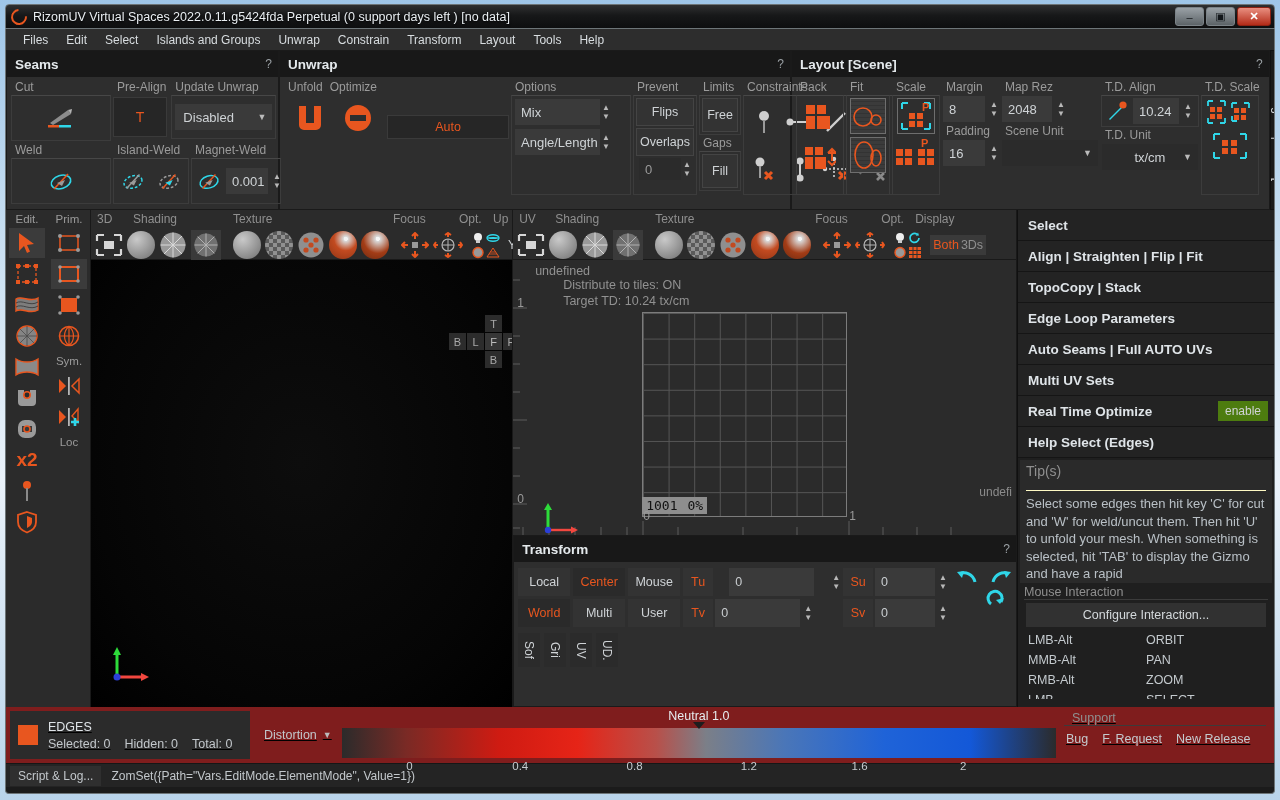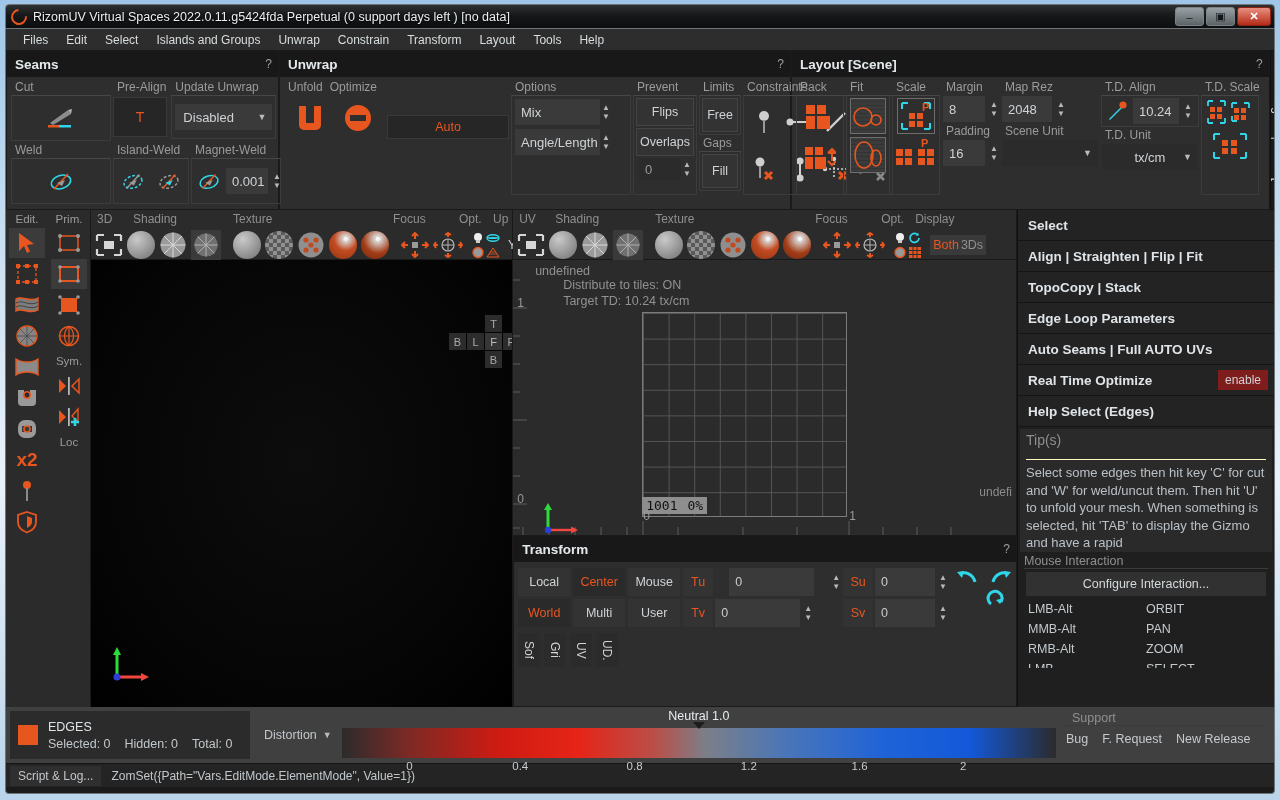--- a/index.html
+++ b/index.html
@@ -111,38 +111,38 @@
      background:#333;color:#e8561f;font-size:12.5px;}
   .tfv{ width:85px;height:28px;background:#3a3a3a;color:#c9cdd0;font-size:12.5px;
      display:flex;align-items:center;padding-left:6px;}
 
   
   .rightcol{ width:280px; background:#1f1f1f; border-left:1px solid #101010;
      display:flex; flex-direction:column; }
   .racc{ background:#232323; border-bottom:1px solid #151515; height:31px;
     display:flex; align-items:center; padding:0 10px; position:relative;}
   .racc .t{ color:#dfe4e8; font-size:13.5px; font-weight:bold;}
-  .racc .en{ position:absolute; right:6px; background:#7f1d1d; color:#cfd3d6;
+  .racc .en{ position:absolute; right:6px; background:#4d7c0f; color:#cfd3d6;
      font-size:12px; padding:3px 7px; }
   .tipbox{ background:#2a2a2a; margin:2px 2px 0 2px; padding:3px 6px 0 6px; }
   .tiplbl{ color:#8f8f8f; font-size:14px; border-bottom:1px solid #fef9c3;
      padding-bottom:11px; }
   .tiptxt{ color:#b9c0c6; font-size:13px; line-height:17.5px; padding-top:4px;
      max-height:92px; overflow:hidden;}
   .mih{ color:#8f8f8f; font-size:12.5px; padding:2px 4px 0 6px;}
   .cfgbtn{ background:#313131; color:#d4d9dc; font-size:12.5px; text-align:center;
      padding:5px; margin:3px 8px;}
   .mirow{ display:flex; font-size:12.5px; color:#c4cace; padding:3px 10px;}
   .mirow .k{ width:118px; }
   .sup{ color:#8f8f8f; font-size:12.5px; padding:2px 8px 0 8px;
         border-bottom:1px solid #3b3b3b; margin:0 6px;}
   .suprow{ display:flex; gap:14px; padding:5px 12px; color:#c4cace; font-size:12.5px;}
 
   
-  .bottomrow{ display:flex; height:56px; background:#404040;}
+  .bottomrow{ display:flex; height:56px; background:#7f1d1d;text-decoration:underline;}
   .selbox{ background:#2b2b2b; display:flex; align-items:center; padding:0 8px;
      margin:4px; }
   .swatch{ width:20px;height:20px;background:#e8561f; margin-right:10px;}
   .dist-lbl{ color:#c2c7cb; font-size:12.5px; }
   .gradwrap{ flex:1; position:relative; margin:4px 0 0 0;}
   .grad{ height:30px; background:linear-gradient(90deg,
       #2b2b2b 0%, #7a2a25 9%, #cf1b12 22%, #e62417 33%,
       #b8504a 44%, #7b7f88 51%, #4a76b8 62%, #1f63d8 76%,
       #1358d8 88%, #2b2b2b 100%); }
   .ticks{ position:relative; height:20px; }
@@ -1099,20 +1099,23 @@
         <div class="racc">
           <div class="t">TopoCopy | Stack</div>
         </div>
         <div class="racc">
           <div class="t">Edge Loop Parameters</div>
         </div>
         <div class="racc">
           <div class="t">Auto Seams | Full AUTO UVs</div>
         </div>
         <div class="racc">
+          <div class="t">Multi UV Sets</div>
+        </div>
+        <div class="racc">
           <div class="t">Real Time Optimize</div>
           <div class="en">enable</div>
         </div>
         <div class="racc">
           <div class="t">Help Select (Edges)</div>
         </div>
 
         <div class="tipbox">
           <div class="tiplbl">Tip(s)</div>
           <div class="tiptxt">Select some edges then hit key 'C' for cut and 'W' for weld/uncut them. Then hit 'U' to unfold your mesh. When something is selected, hit 'TAB' to display the Gizmo and have a rapid</div>

